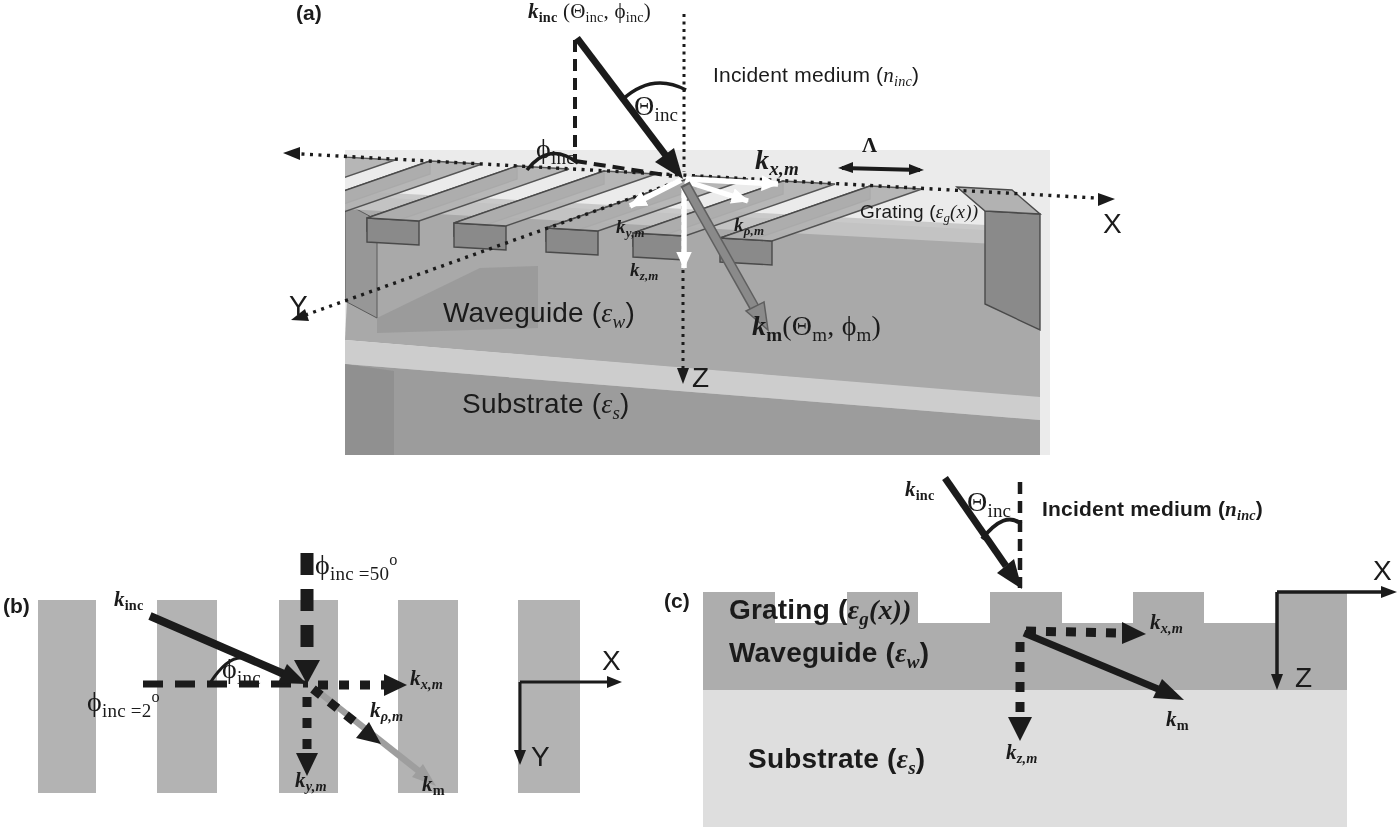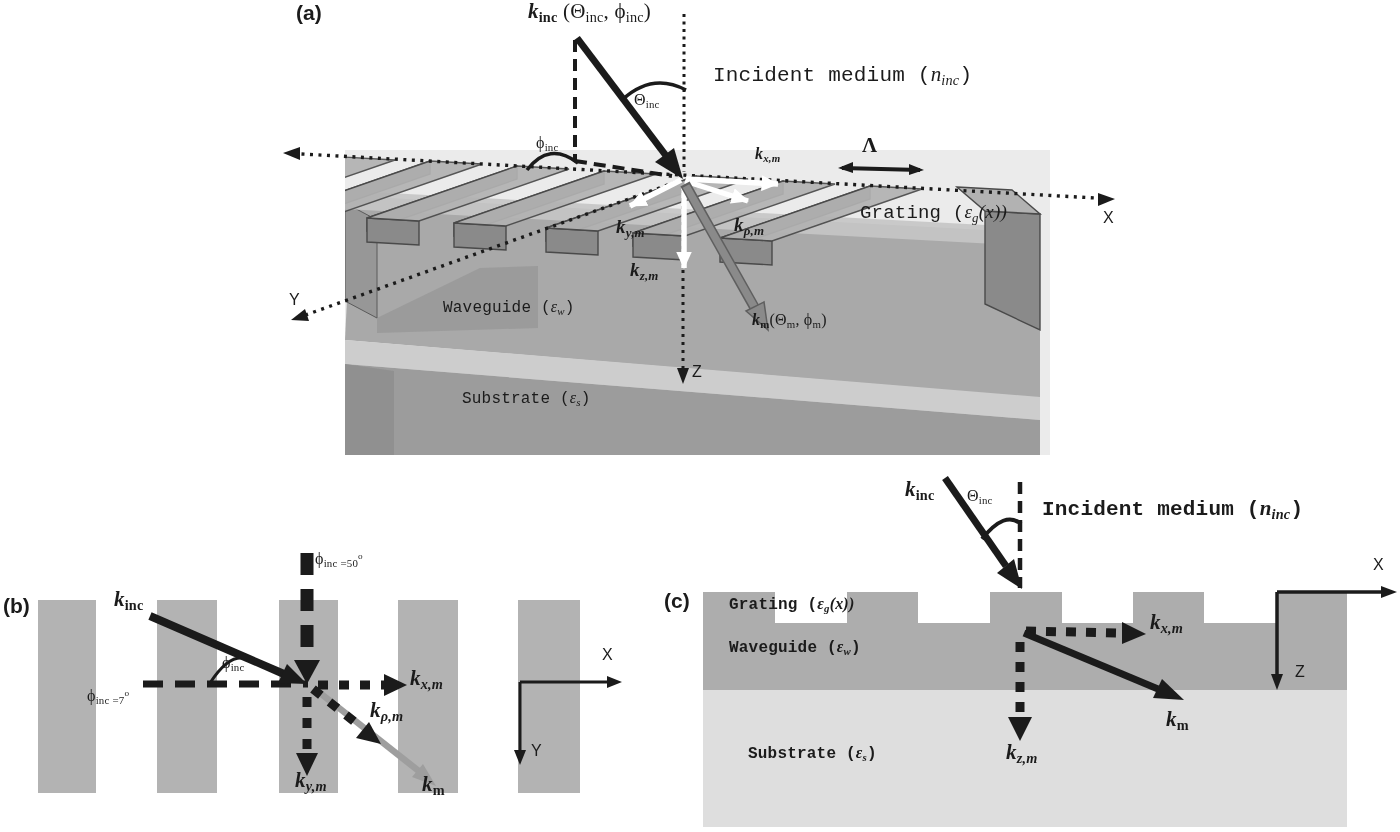--- a/index.html
+++ b/index.html
@@ -1,24 +1,24 @@
 <!DOCTYPE html>
 <html><head>
 <meta charset="utf-8">
 <style>
   html,body{margin:0;padding:0;background:#fff;}
   #stage{position:relative;width:1400px;height:832px;background:#ffffff;overflow:hidden;
          font-family:"Liberation Serif","DejaVu Serif",serif;}
   #scene{position:absolute;left:0;top:0;}
-  .lbl{position:absolute;color:#1b1b1b;white-space:nowrap;line-height:1;font-size:16px;}
+  .lbl{position:absolute;color:#1b1b1b;white-space:nowrap;line-height:1;font-size:28px;}
   .sz21{font-size:21px;}
   .sz19{font-size:19px;}
   .ptag{font-family:"Liberation Sans","DejaVu Sans",sans-serif;font-weight:bold;font-size:21px;}
   .sg{letter-spacing:0.2px;}
-  .sg.sans,.sg.bsans{font-family:Liberation Mono, monospace;}
+  .sg.sans,.sg.bsans{font-family:Liberation Sans, sans-serif;}
   .sg.b,.sg.bi,.sg.bsub,.sg.bisub,.sg.bsans{font-weight:bold;}
   .sg.i,.sg.bi,.sg.isub,.sg.bisub{font-style:italic;}
   .sg.sub,.sg.bsub,.sg.isub,.sg.bisub{font-size:68%;vertical-align:-0.3em;}
   .sg.sup{font-size:58%;vertical-align:0.55em;}
 </style>
 </head>
 <body>
 
 <div id="stage">
 
@@ -193,21 +193,21 @@
 <div class="lbl" style="left:752px;top:312px;"><span class="sg bi">k</span><span class="sg bsub">m</span><span class="sg ">(Θ</span><span class="sg sub">m</span><span class="sg ">, ϕ</span><span class="sg sub">m</span><span class="sg ">)</span></div>
 <div class="lbl" style="left:443px;top:299px;"><span class="sg sans">Waveguide (</span><span class="sg i">ε</span><span class="sg isub">w</span><span class="sg sans">)</span></div>
 <div class="lbl" style="left:462px;top:390px;"><span class="sg sans">Substrate (</span><span class="sg i">ε</span><span class="sg isub">s</span><span class="sg sans">)</span></div>
 <div class="lbl" style="left:1103px;top:210px;font-family:'Liberation Sans',sans-serif;">X</div>
 <div class="lbl" style="left:289px;top:292px;font-family:'Liberation Sans',sans-serif;">Y</div>
 <div class="lbl" style="left:692px;top:364px;font-family:'Liberation Sans',sans-serif;">Z</div>
 
 <div class="lbl ptag" style="left:3px;top:595px;">(b)</div>
 <div class="lbl sz21" style="left:114px;top:589px;"><span class="sg bi">k</span><span class="sg bsub">inc</span></div>
 <div class="lbl" style="left:222px;top:655px;"><span class="sg ">ϕ</span><span class="sg sub">inc</span></div>
-<div class="lbl" style="left:87px;top:688px;"><span class="sg ">ϕ</span><span class="sg sub">inc =7</span><span class="sg sup">o</span></div>
+<div class="lbl" style="left:87px;top:688px;"><span class="sg ">ϕ</span><span class="sg sub">inc =2</span><span class="sg sup">o</span></div>
 <div class="lbl" style="left:315px;top:551px;"><span class="sg ">ϕ</span><span class="sg sub">inc =50</span><span class="sg sup">o</span></div>
 <div class="lbl sz21" style="left:410px;top:668px;"><span class="sg bi">k</span><span class="sg bisub">x,m</span></div>
 <div class="lbl sz21" style="left:370px;top:700px;"><span class="sg bi">k</span><span class="sg bisub">ρ,m</span></div>
 <div class="lbl sz21" style="left:295px;top:770px;"><span class="sg bi">k</span><span class="sg bisub">y,m</span></div>
 <div class="lbl sz21" style="left:422px;top:774px;"><span class="sg bi">k</span><span class="sg bsub">m</span></div>
 <div class="lbl" style="left:602px;top:647px;font-family:'Liberation Sans',sans-serif;">X</div>
 <div class="lbl" style="left:531px;top:743px;font-family:'Liberation Sans',sans-serif;">Y</div>
 
 <div class="lbl ptag" style="left:664px;top:590px;">(c)</div>
 <div class="lbl sz21" style="left:905px;top:479px;"><span class="sg bi">k</span><span class="sg bsub">inc</span></div>

